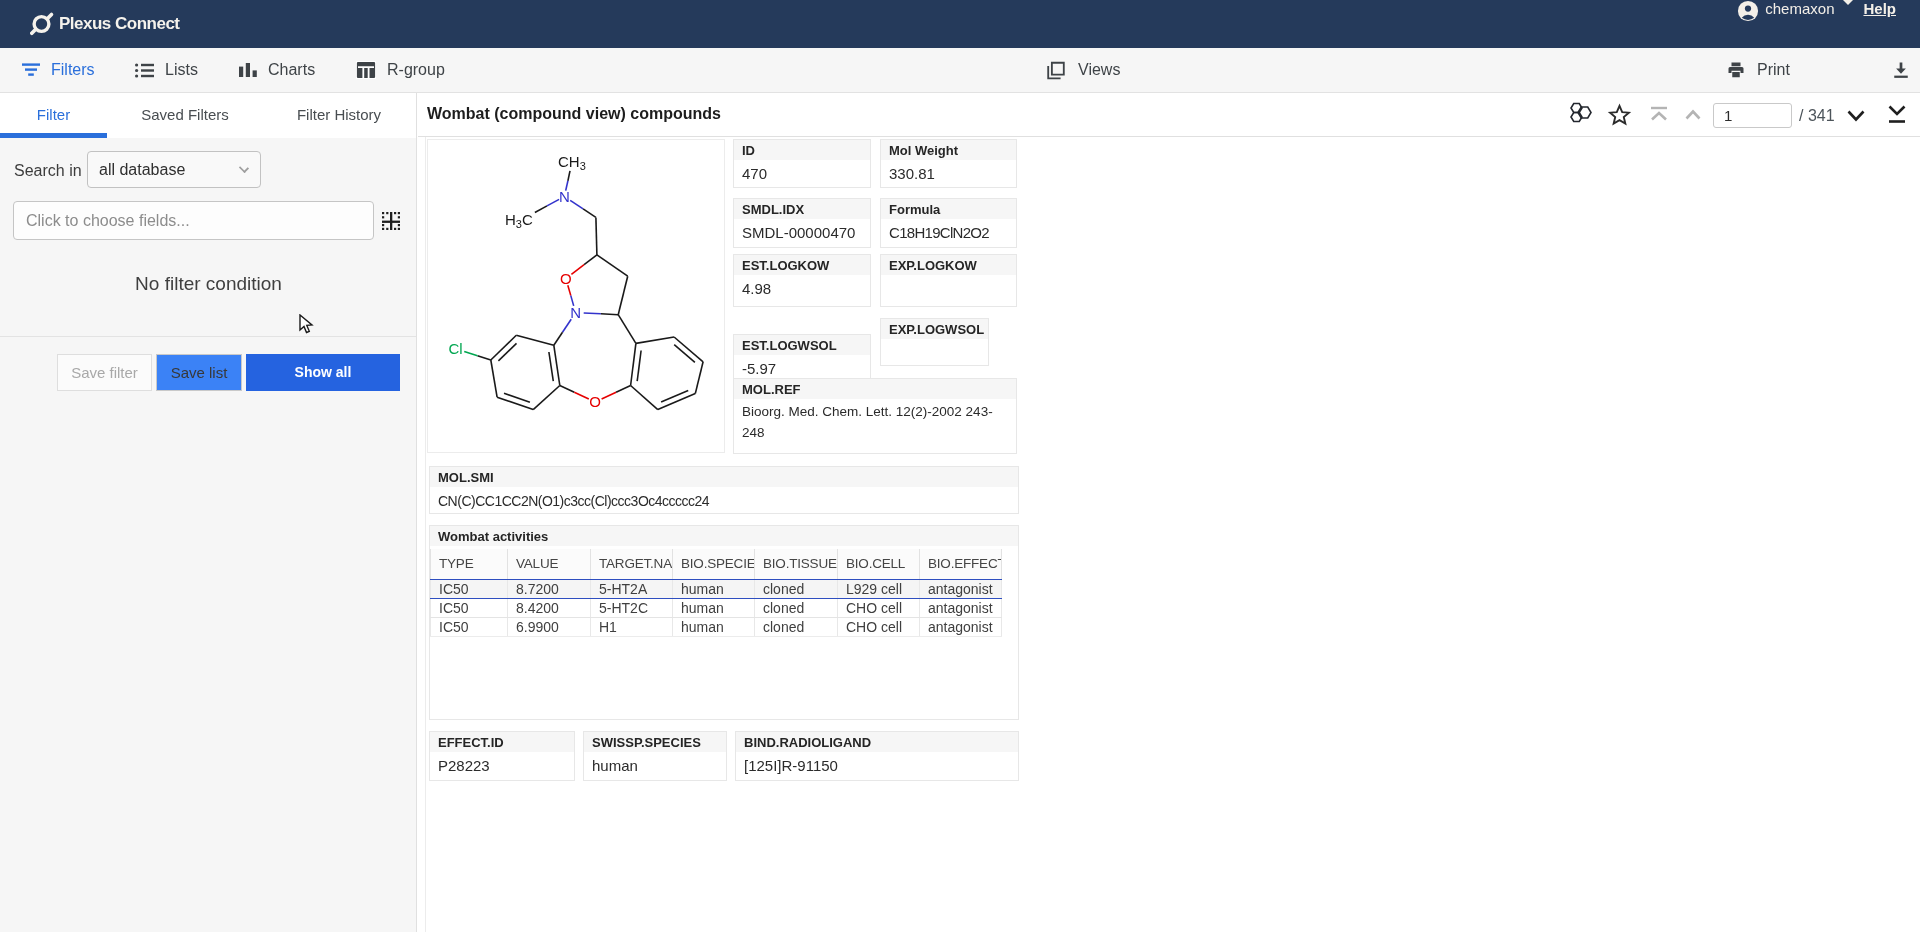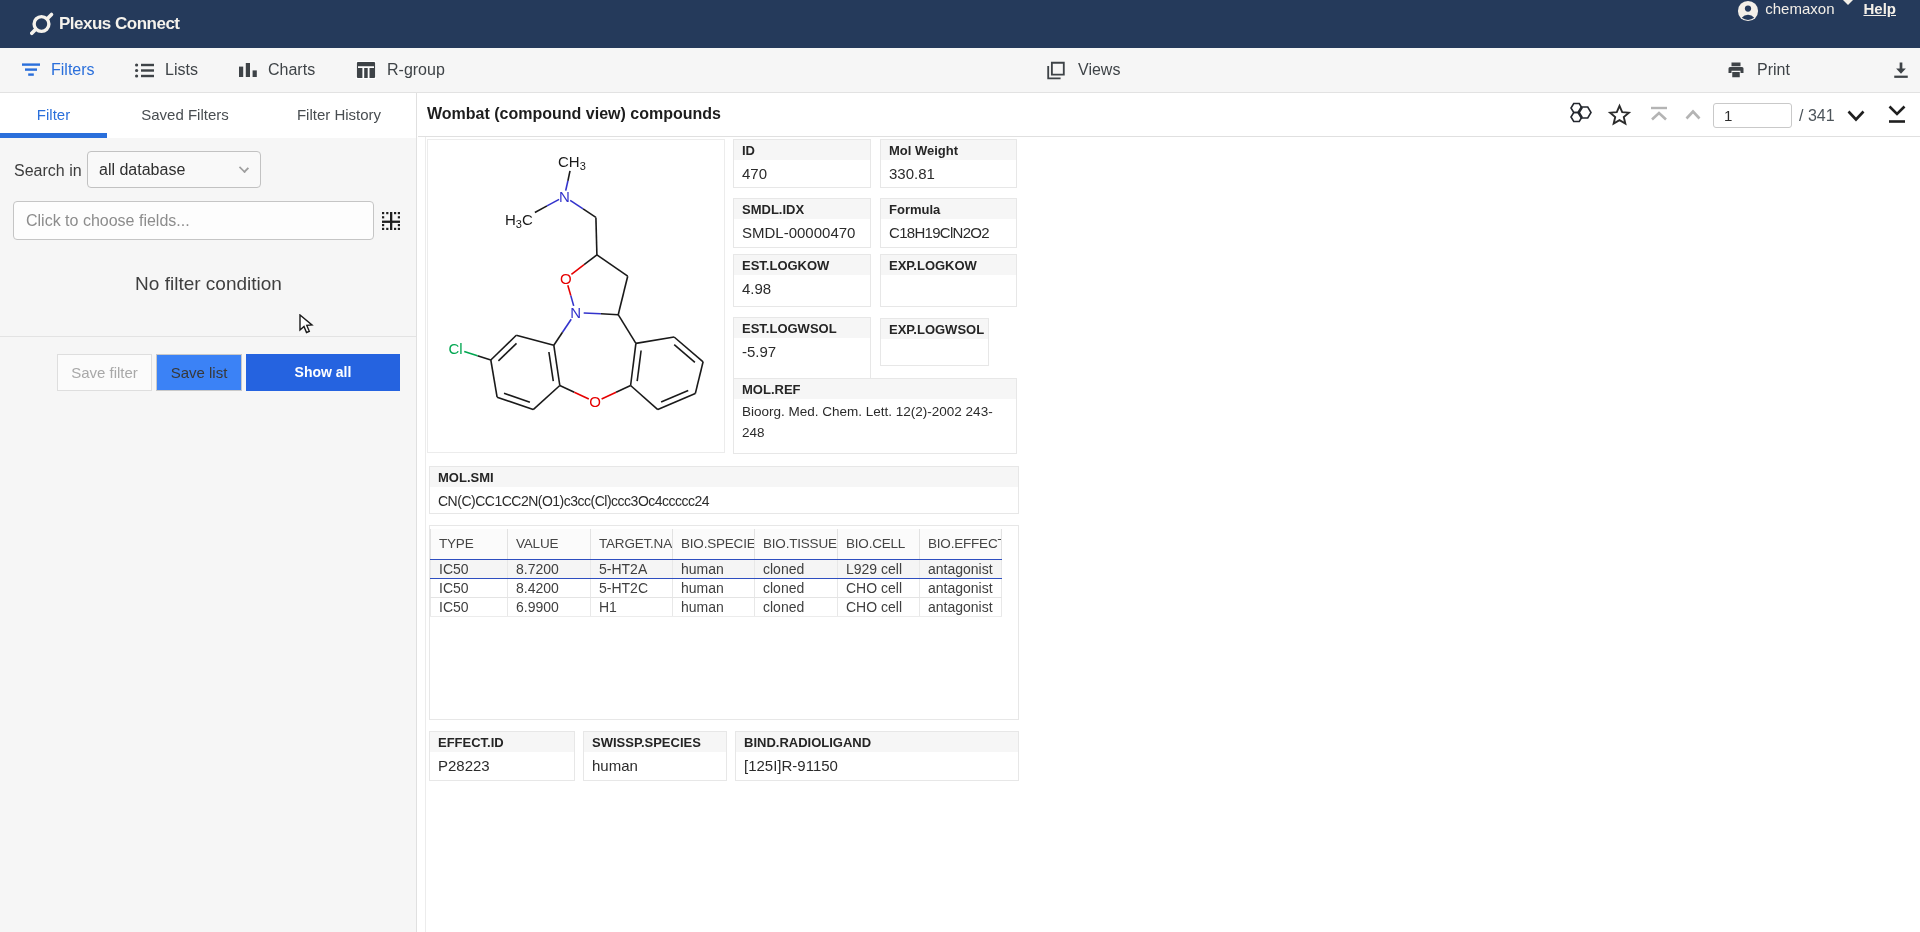--- a/index.html
+++ b/index.html
@@ -293,37 +293,38 @@
       <div class="fv" style="letter-spacing:-0.7px">C18H19ClN2O2</div>
     </div>
   <div class="fieldbox" style="left:315px;top:117px;width:138px;height:53px">
       <div class="fh">EST.LOGKOW</div>
       <div class="fv">4.98</div>
     </div>
   <div class="fieldbox" style="left:462px;top:117px;width:137px;height:53px">
       <div class="fh">EXP.LOGKOW</div>
       <div class="fv">&nbsp;</div>
     </div>
-  <div class="fieldbox" style="left:315px;top:180px;width:138px;height:64px">
+  <div class="fieldbox" style="left:315px;top:197px;width:138px;height:64px">
       <div class="fh">EST.LOGWSOL</div>
       <div class="fv">-5.97</div>
     </div>
   <div class="fieldbox" style="left:462px;top:181px;width:109px;height:48px">
       <div class="fh">EXP.LOGWSOL</div>
       <div class="fv">&nbsp;</div>
     </div>
   <div class="fieldbox" style="left:315px;top:241px;width:284px;height:76px">
       <div class="fh">MOL.REF</div>
       <div class="fv" style="white-space:nowrap;line-height:21px;font-size:13.5px;padding-top:2px">Bioorg. Med. Chem. Lett. 12(2)-2002 243-<br>248</div>
     </div>
   <div class="fieldbox" style="left:11px;top:329px;width:590px;height:48px">
       <div class="fh">MOL.SMI</div>
       <div class="fv" style="font-size:14px;letter-spacing:-0.5px;padding-top:6px">CN(C)CC1CC2N(O1)c3cc(Cl)ccc3Oc4ccccc24</div>
     </div>
   <div id="acttable">
+    <div class="hdr">Wombat activities</div>
     <table class="grid">
       <colgroup>
           <col style="width:77px">
           <col style="width:83px">
           <col style="width:82px">
           <col style="width:82px">
           <col style="width:83px">
           <col style="width:82px">
           <col style="width:82px">
         </colgroup>

